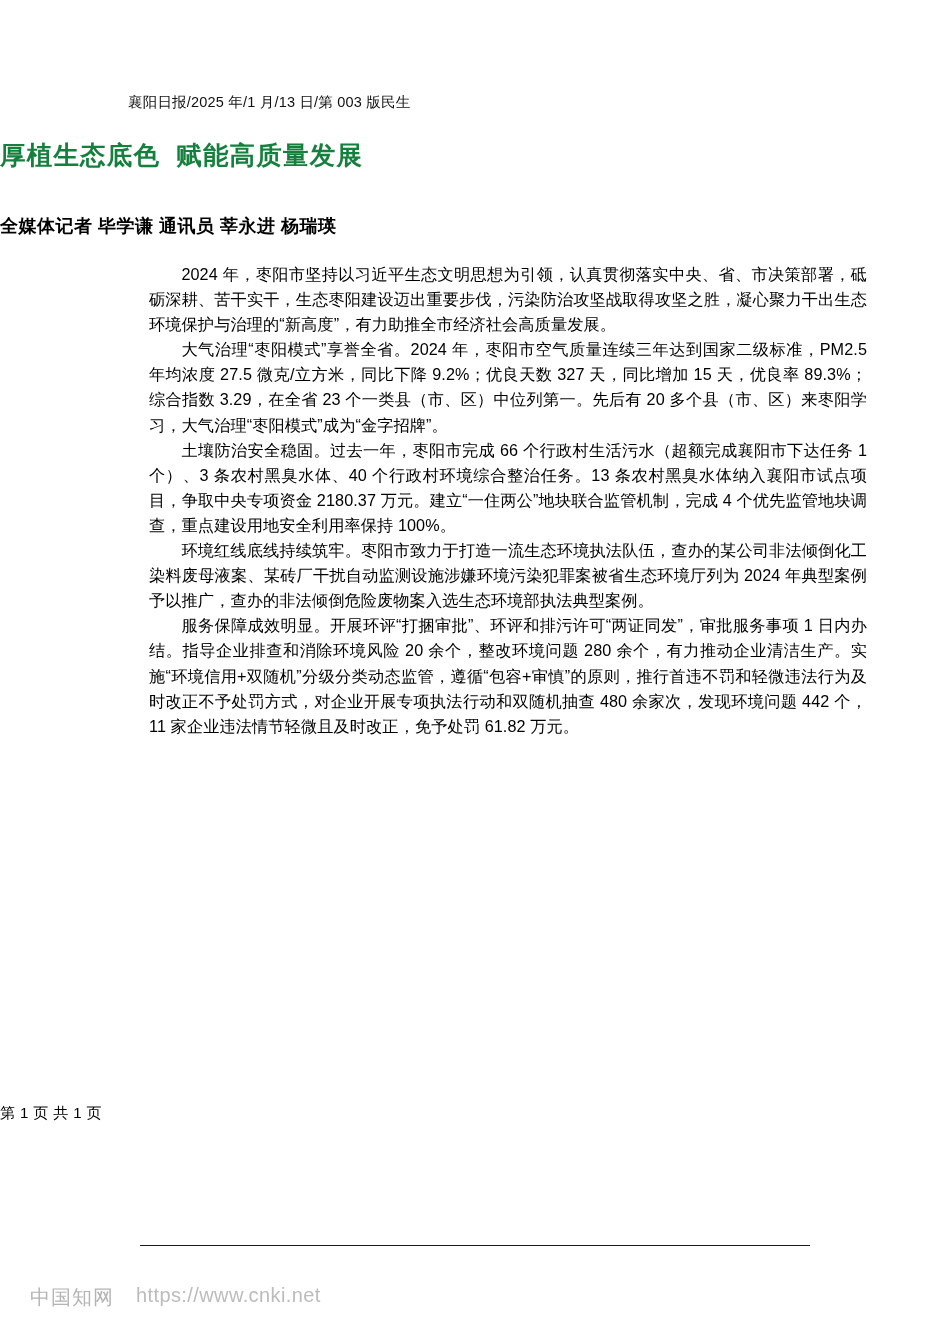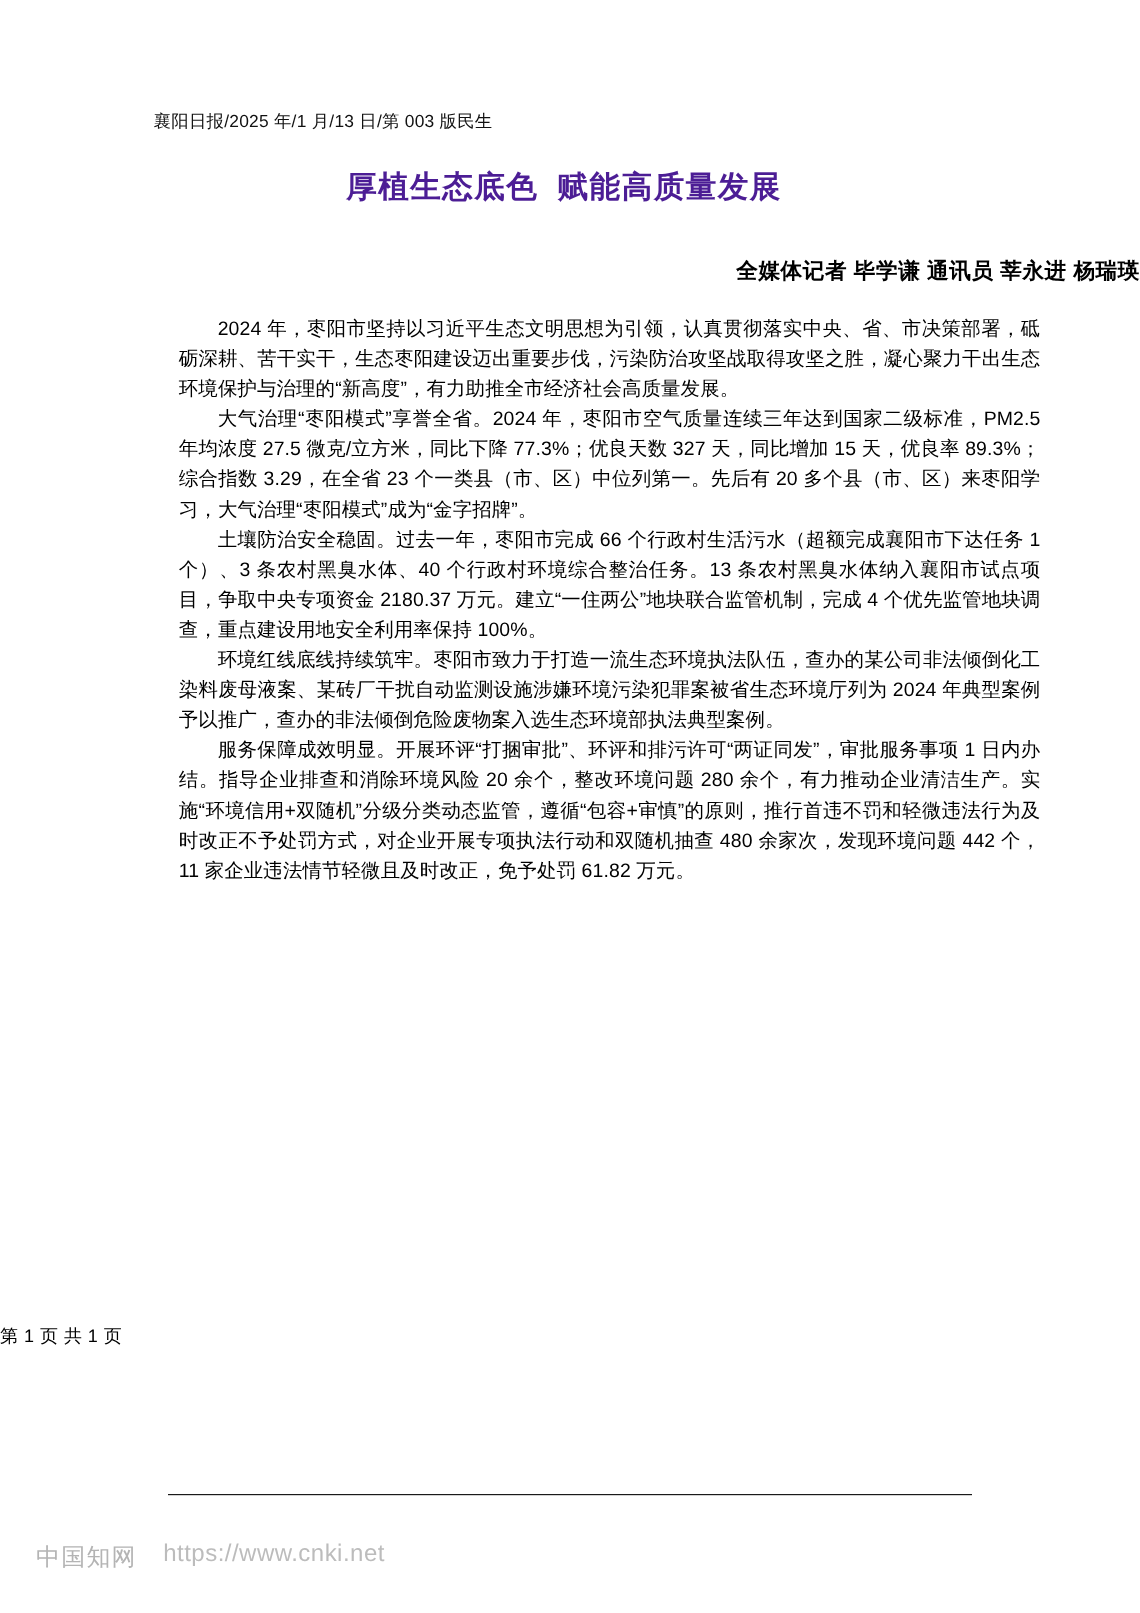--- a/index.html
+++ b/index.html
@@ -31,46 +31,45 @@
     color: #111111;
     letter-spacing: 0.2px;
   }
 
   
   .title-main {
     position: absolute;
     left: 0;
     top: 138px;
     width: 940px;
-    text-align: center;
     font-size: 25.5px;
     font-weight: bold;
     letter-spacing: 1.2px;
-    color: #4c1d95;
+    color: #15803d;
   }
   .title-main .gapword { display: inline-block; width: 16px; }
   .title-sub {
     position: absolute;
     left: 0;
     top: 175px;
     width: 950px;
     text-align: center;
     font-size: 18.5px;
     font-weight: bold;
     letter-spacing: 0.6px;
     color: #000000;
   }
 
   
   .byline {
     position: absolute;
     left: 0;
     top: 214px;
     width: 950px;
-    text-align: right;
+    text-align: left;
     font-size: 18px;
     font-weight: bold;
     letter-spacing: 0.5px;
     color: #000000;
   }
 
   
   .body-area {
     position: absolute;
     left: 118px;
@@ -146,21 +145,21 @@
 
   <div class="title-main">
     <span>厚植生态底色</span><span class="gapword"></span><span>赋能高质量发展</span>
   </div>
 
 
   <div class="byline">全媒体记者 毕学谦 通讯员 莘永进 杨瑞瑛</div>
 
   <div class="body-area">
     <p class="para">2024 年，枣阳市坚持以习近平生态文明思想为引领，认真贯彻落实中央、省、市决策部署，砥砺深耕、苦干实干，生态枣阳建设迈出重要步伐，污染防治攻坚战取得攻坚之胜，凝心聚力干出生态环境保护与治理的“新高度”，有力助推全市经济社会高质量发展。</p>
-    <p class="para">大气治理“枣阳模式”享誉全省。2024 年，枣阳市空气质量连续三年达到国家二级标准，PM2.5 年均浓度 27.5 微克/立方米，同比下降 77.3%；优良天数 327 天，同比增加 15 天，优良率 89.3%；综合指数 3.29，在全省 23 个一类县（市、区）中位列第一。先后有 20 多个县（市、区）来枣阳学习，大气治理“枣阳模式”成为“金字招牌”。</p>
+    <p class="para">大气治理“枣阳模式”享誉全省。2024 年，枣阳市空气质量连续三年达到国家二级标准，PM2.5 年均浓度 27.5 微克/立方米，同比下降 9.2%；优良天数 327 天，同比增加 15 天，优良率 89.3%；综合指数 3.29，在全省 23 个一类县（市、区）中位列第一。先后有 20 多个县（市、区）来枣阳学习，大气治理“枣阳模式”成为“金字招牌”。</p>
     <p class="para">土壤防治安全稳固。过去一年，枣阳市完成 66 个行政村生活污水（超额完成襄阳市下达任务 1 个）、3 条农村黑臭水体、40 个行政村环境综合整治任务。13 条农村黑臭水体纳入襄阳市试点项目，争取中央专项资金 2180.37 万元。建立“一住两公”地块联合监管机制，完成 4 个优先监管地块调查，重点建设用地安全利用率保持 100%。</p>
     <p class="para">环境红线底线持续筑牢。枣阳市致力于打造一流生态环境执法队伍，查办的某公司非法倾倒化工染料废母液案、某砖厂干扰自动监测设施涉嫌环境污染犯罪案被省生态环境厅列为 2024 年典型案例予以推广，查办的非法倾倒危险废物案入选生态环境部执法典型案例。</p>
     <p class="para">服务保障成效明显。开展环评“打捆审批”、环评和排污许可“两证同发”，审批服务事项 1 日内办结。指导企业排查和消除环境风险 20 余个，整改环境问题 280 余个，有力推动企业清洁生产。实施“环境信用+双随机”分级分类动态监管，遵循“包容+审慎”的原则，推行首违不罚和轻微违法行为及时改正不予处罚方式，对企业开展专项执法行动和双随机抽查 480 余家次，发现环境问题 442 个，11 家企业违法情节轻微且及时改正，免予处罚 61.82 万元。</p>
   </div>
 
   <div class="page-number">第 1 页 共 1 页</div>
 
   <div class="divider"></div>
 
   <div class="cnki-bar">

